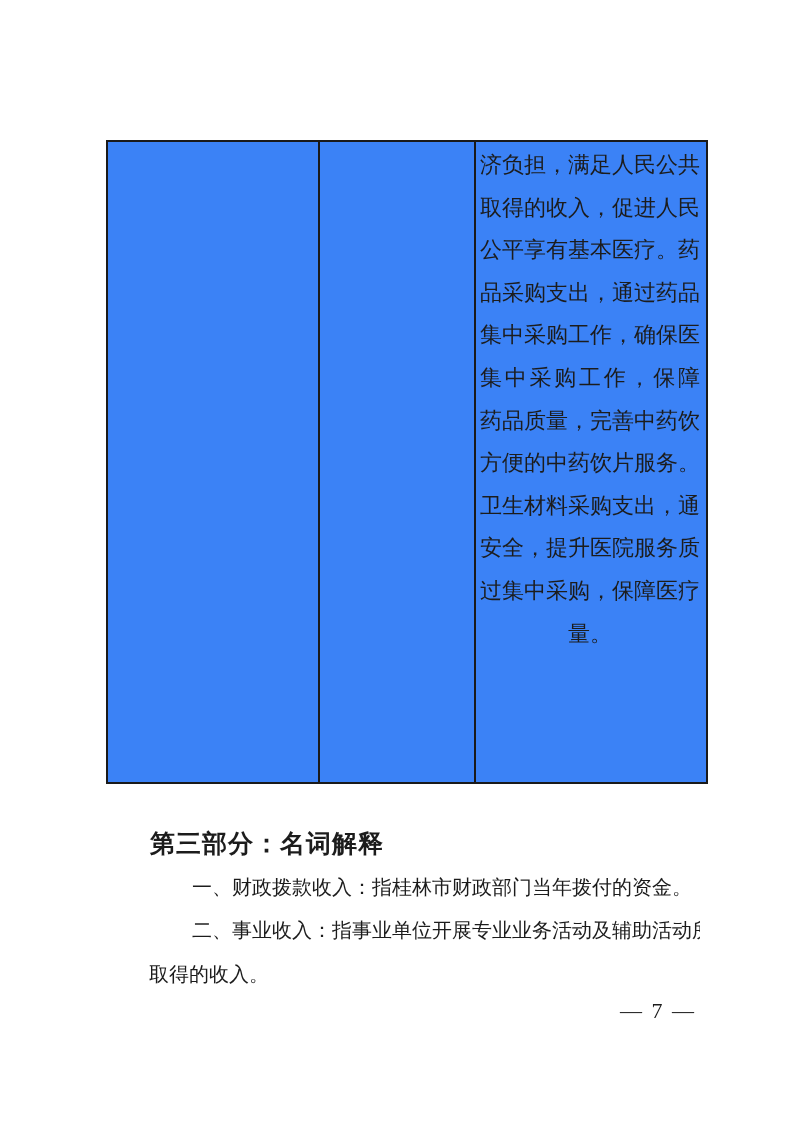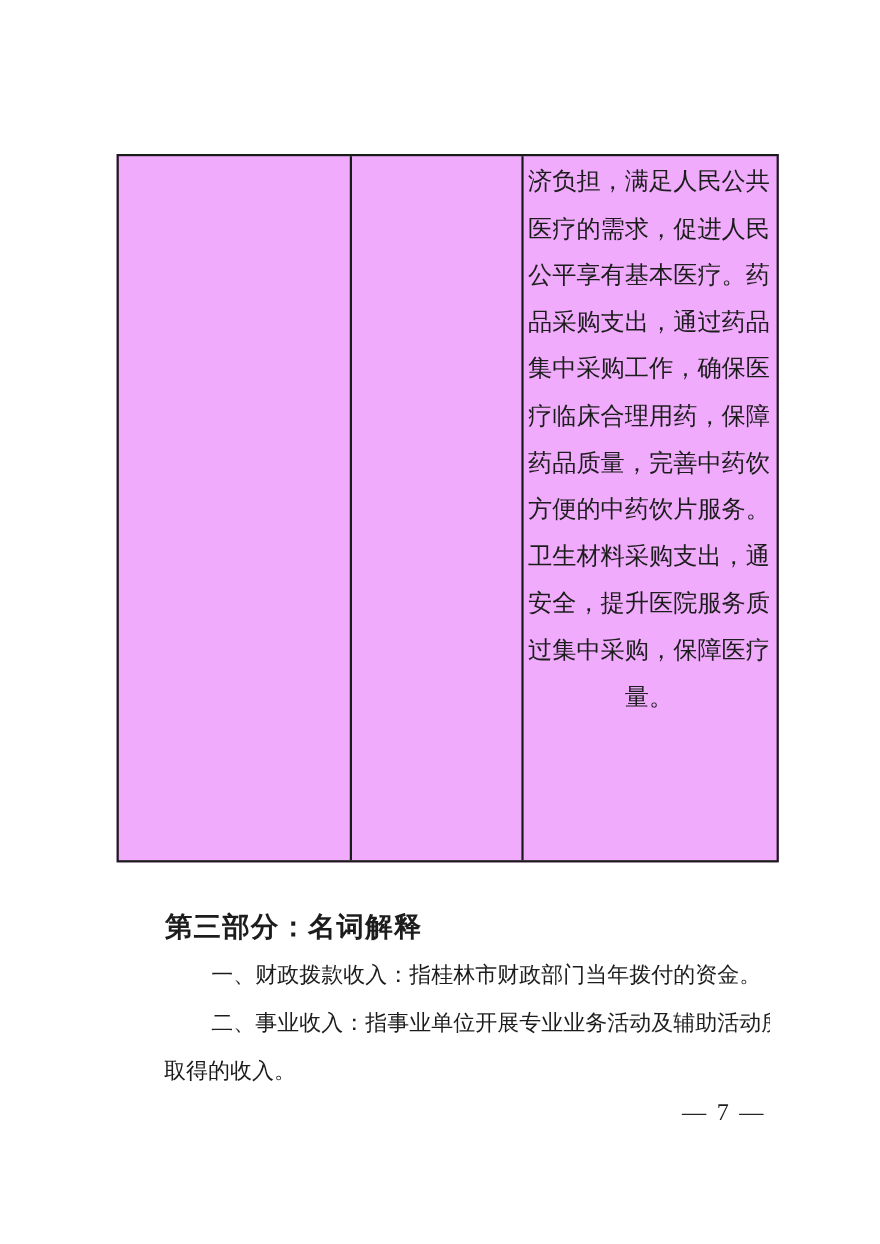--- a/index.html
+++ b/index.html
@@ -19,21 +19,21 @@
   
   .doc-table {
     position: absolute;
     left: 106px;
     top: 140px;
     width: 602px;
     height: 644px;
     border: 2px solid #1a1a1a;
     box-sizing: border-box;
     display: flex;
-    background: #f0abfc;
+    background: #3b82f6;
   }
   .cell {
     box-sizing: border-box;
     height: 100%;
   }
   .cell-1 {
     width: 217px;
     border-right: 2px solid #1a1a1a;
   }
   .cell-2 {
@@ -106,25 +106,25 @@
 </head>
 <body>
 
 <div class="page">
 
   <div class="doc-table">
     <div class="cell cell-1"></div>
     <div class="cell cell-2"></div>
     <div class="cell cell-3">
       <div class="tline">济负担，满足人民公共</div>
-      <div class="tline">医疗的需求，促进人民</div>
+      <div class="tline">取得的收入，促进人民</div>
       <div class="tline">公平享有基本医疗。药</div>
       <div class="tline">品采购支出，通过药品</div>
       <div class="tline">集中采购工作，确保医</div>
-      <div class="tline">疗临床合理用药，保障</div>
+      <div class="tline">集中采购工作，保障</div>
       <div class="tline">药品质量，完善中药饮</div>
       <div class="tline">方便的中药饮片服务。</div>
       <div class="tline">卫生材料采购支出，通</div>
       <div class="tline">安全，提升医院服务质</div>
       <div class="tline">过集中采购，保障医疗</div>
       <div class="tline last">量。</div>
     </div>
   </div>
 
   <div class="text-block">

